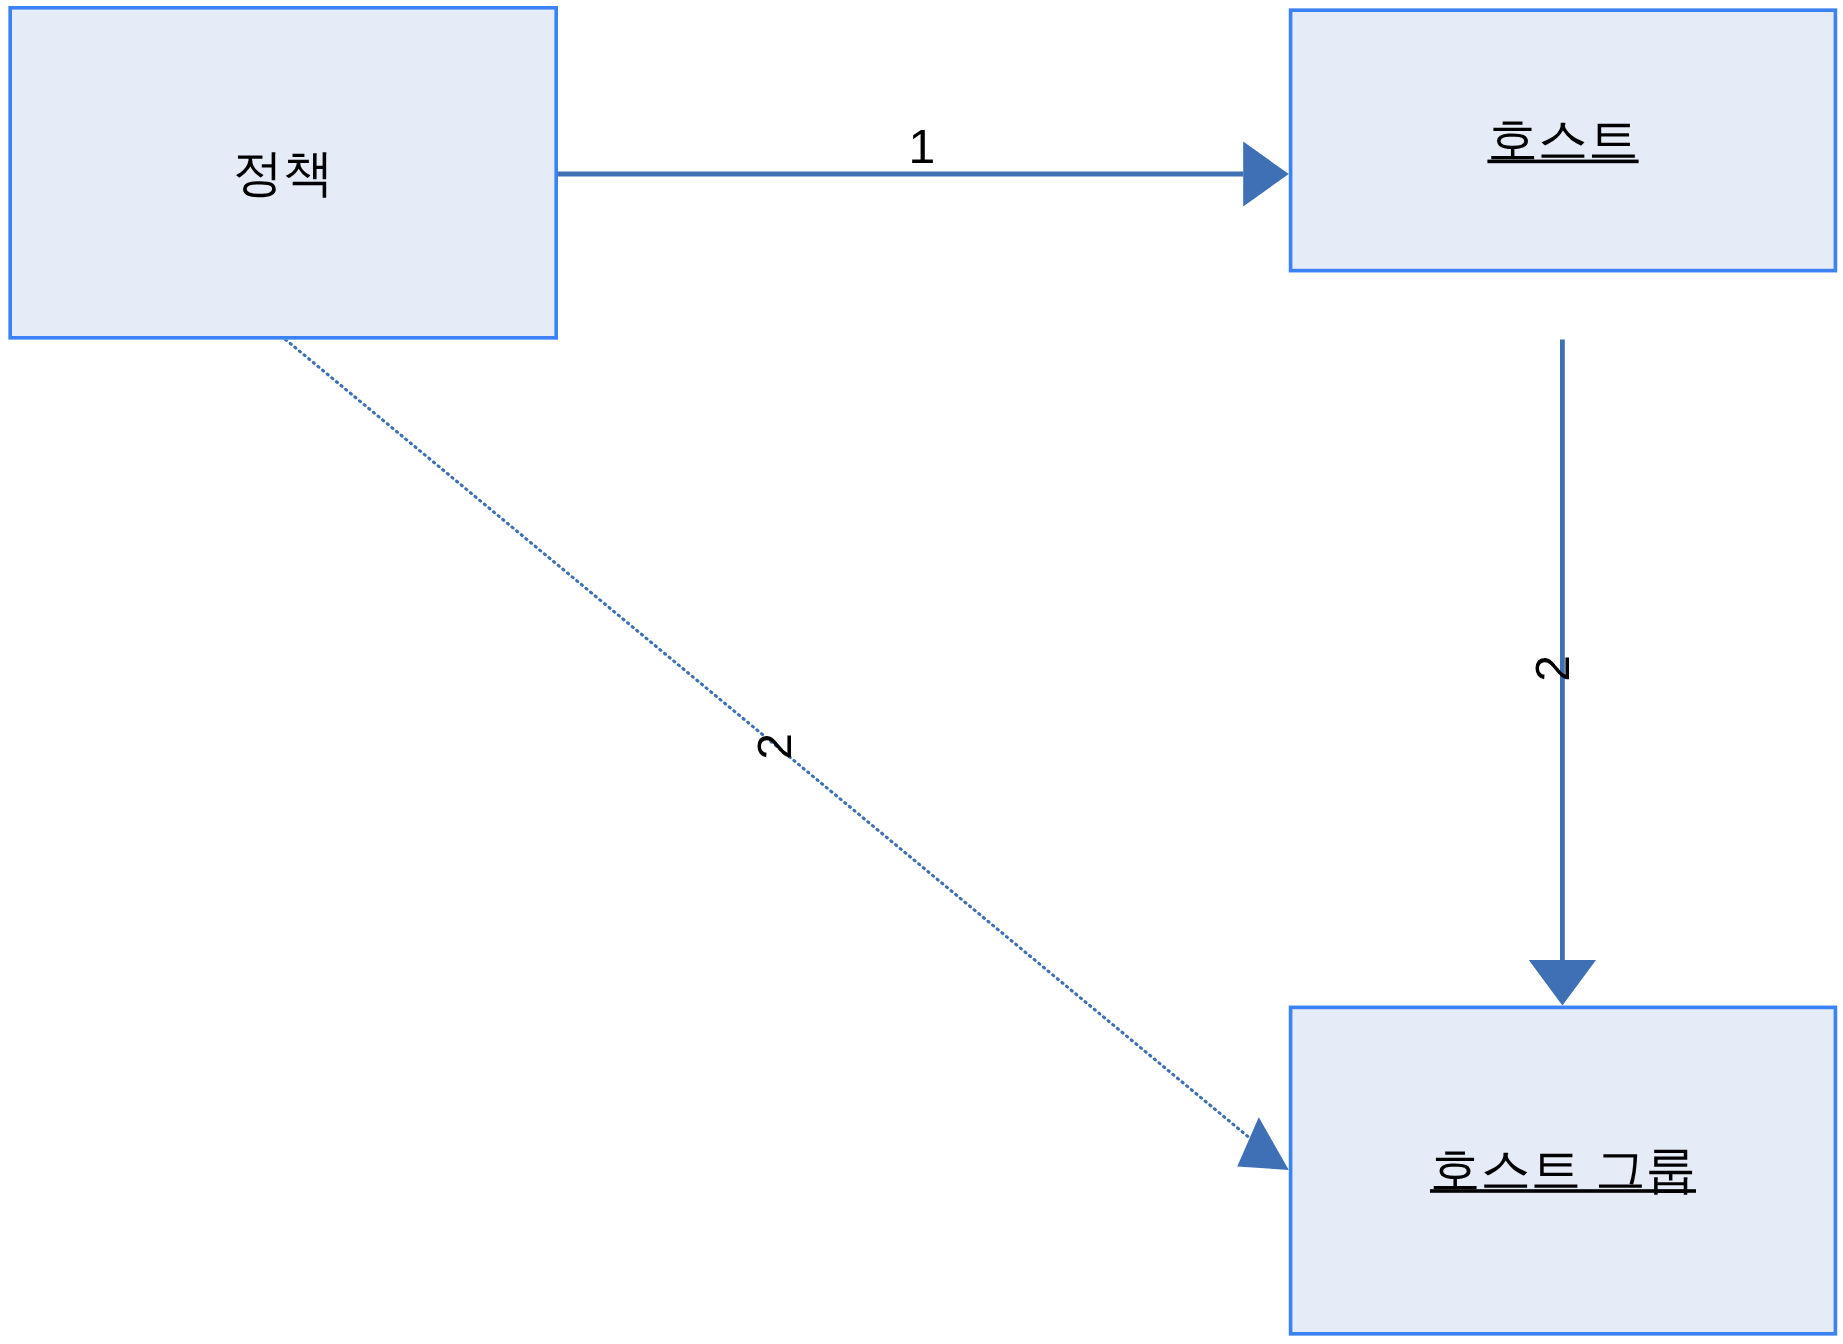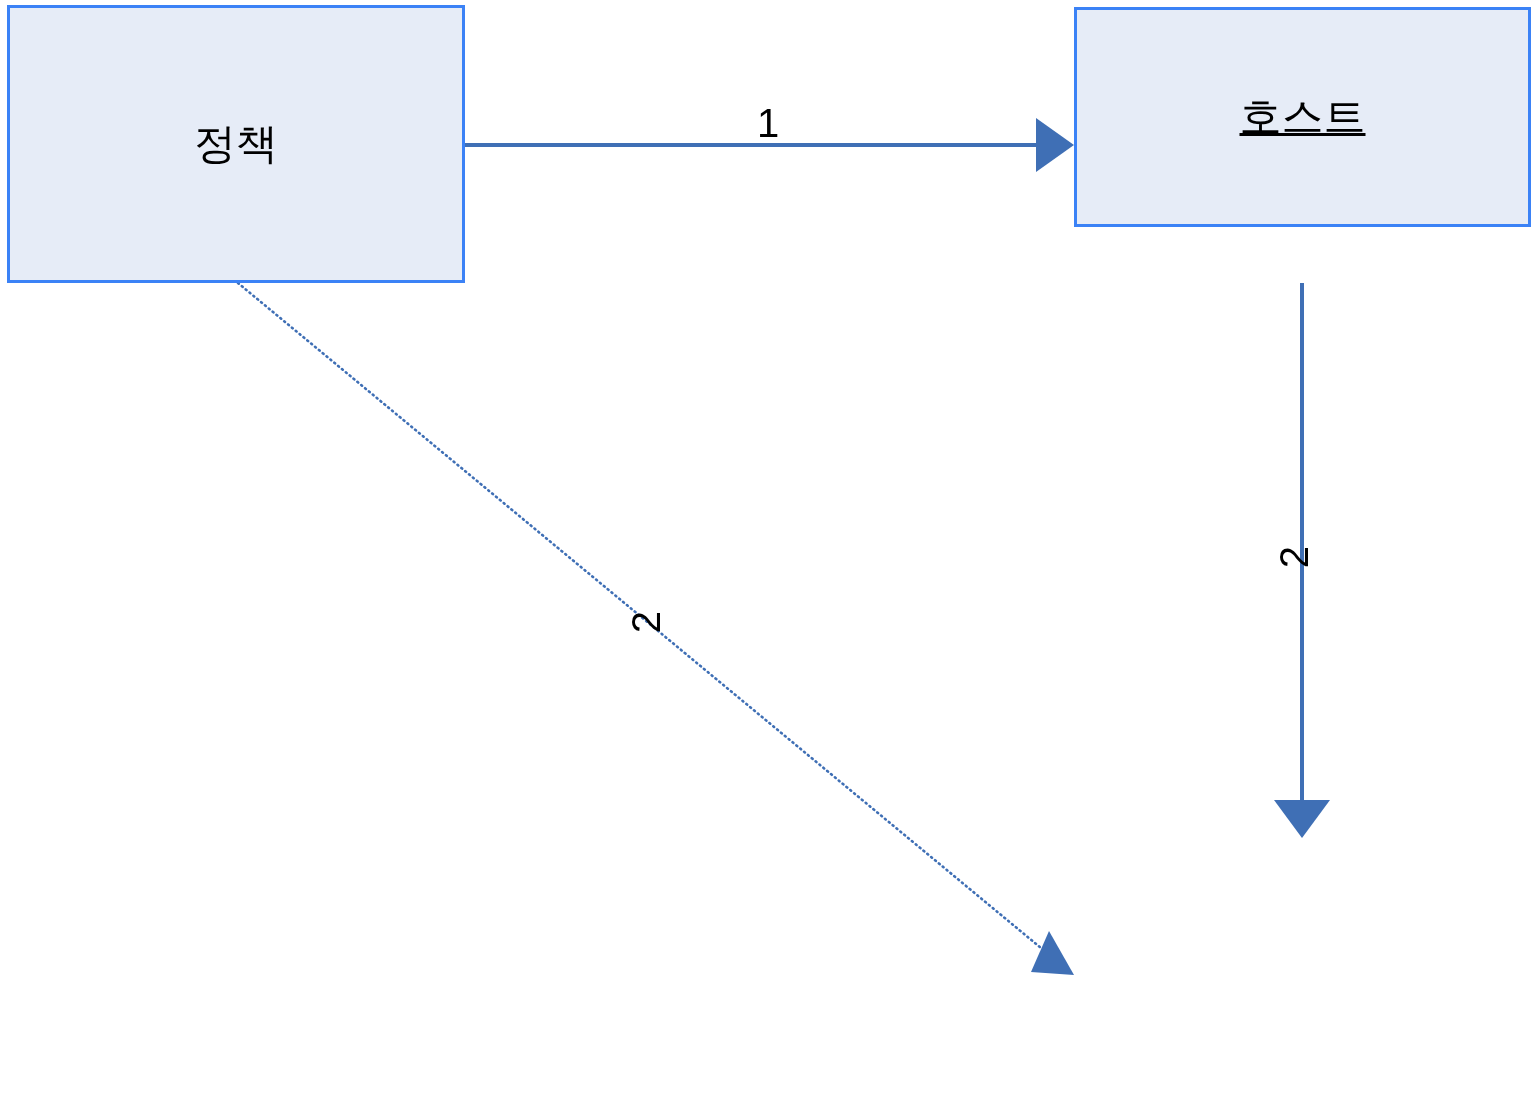--- a/index.html
+++ b/index.html
@@ -83,20 +83,23 @@
   </svg>
 
   <div class="node" style="left:7px; top:5px; width:458px; height:278px;">
     <span class="node-label">정책</span>
   </div>
 
   <div class="node" style="left:1074px; top:7px; width:457px; height:220px;">
     <span class="node-label underlined">호스트</span>
   </div>
 
+  <div class="node" style="left:1074px; top:838px; width:457px; height:275px;">
+    <span class="node-label underlined">호스트 그룹</span>
+  </div>
 
   <div class="edge-label" style="left:757px; top:103px;">1</div>
 
   <div class="edge-label rot-ccw" style="left:1283px; top:537px;">2</div>
 
   <div class="edge-label rot-ccw" style="left:635px; top:602px;">2</div>
 
 </div>
 
 </body></html>

